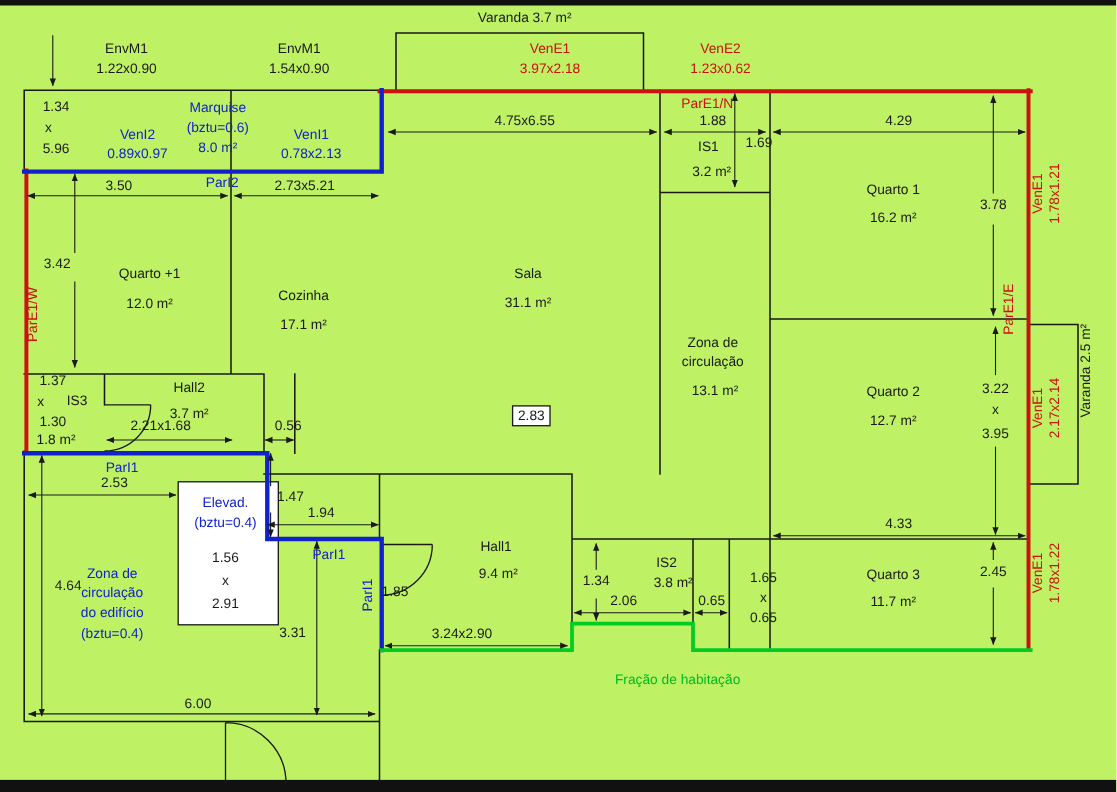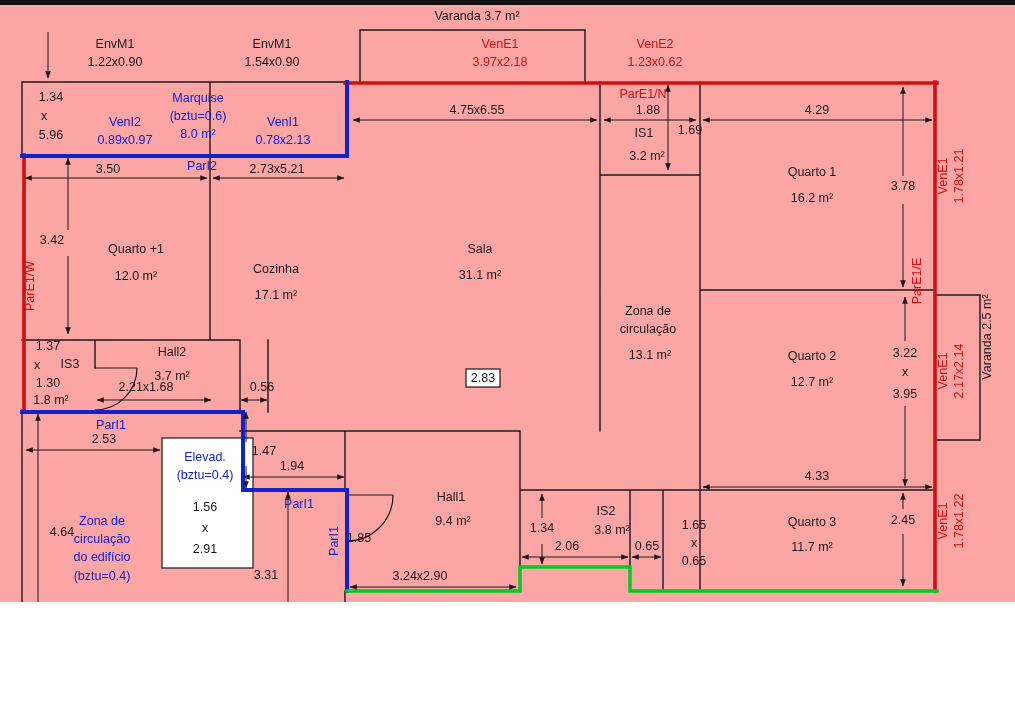--- a/index.html
+++ b/index.html
@@ -1,16 +1,16 @@
 <!DOCTYPE html>
 <html><head>
 <meta charset="utf-8">
 <style>
   html,body { margin:0; padding:0; background:#ffffff; }
-  .sheet { position:relative; width:1015px; height:602px; background:#fca5a5; overflow:hidden; }
+  .sheet { position:relative; width:1015px; height:720px; background:#bef264; overflow:hidden; }
   svg { display:block; }
   text { font-family:"Liberation Sans","DejaVu Sans",sans-serif; font-size:12.5px; fill:#1a1a1a; }
   .mid { text-anchor:middle; }
   .tr { fill:#cc1111; }
   .tb { fill:#1122cc; }
   .tg { fill:#00bb22; }
   .wall-black { stroke:#1a1a1a; stroke-width:1.4; fill:none; stroke-linecap:square; }
   .wall-red   { stroke:#cc1111; stroke-width:3.6; fill:none; stroke-linecap:square; }
   .wall-blue  { stroke:#1122cc; stroke-width:4; fill:none; stroke-linecap:square; }
   .wall-green { stroke:#00cc22; stroke-width:3.4; fill:none; stroke-linecap:square; }

